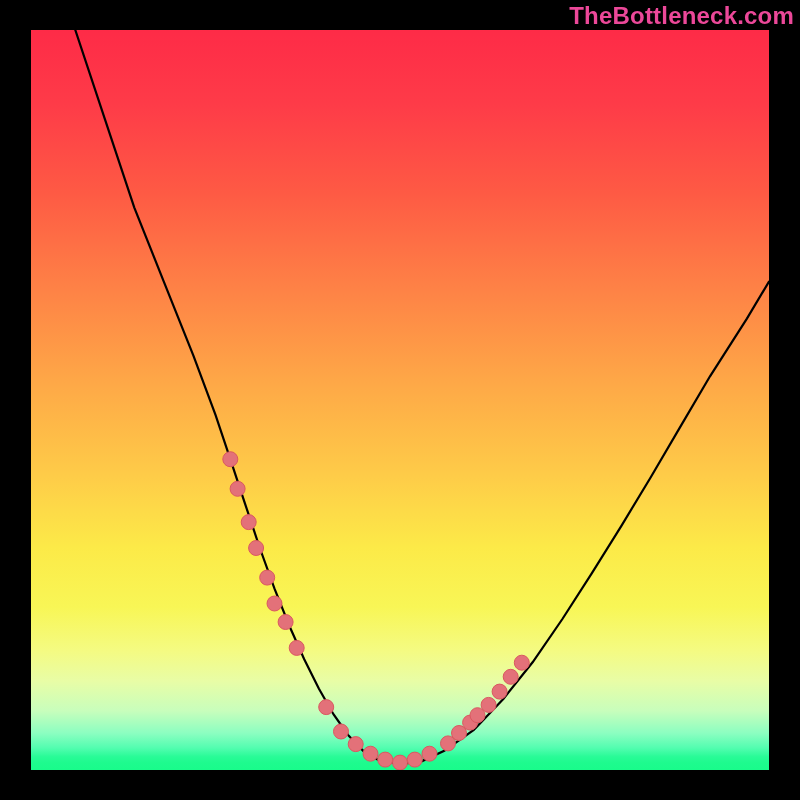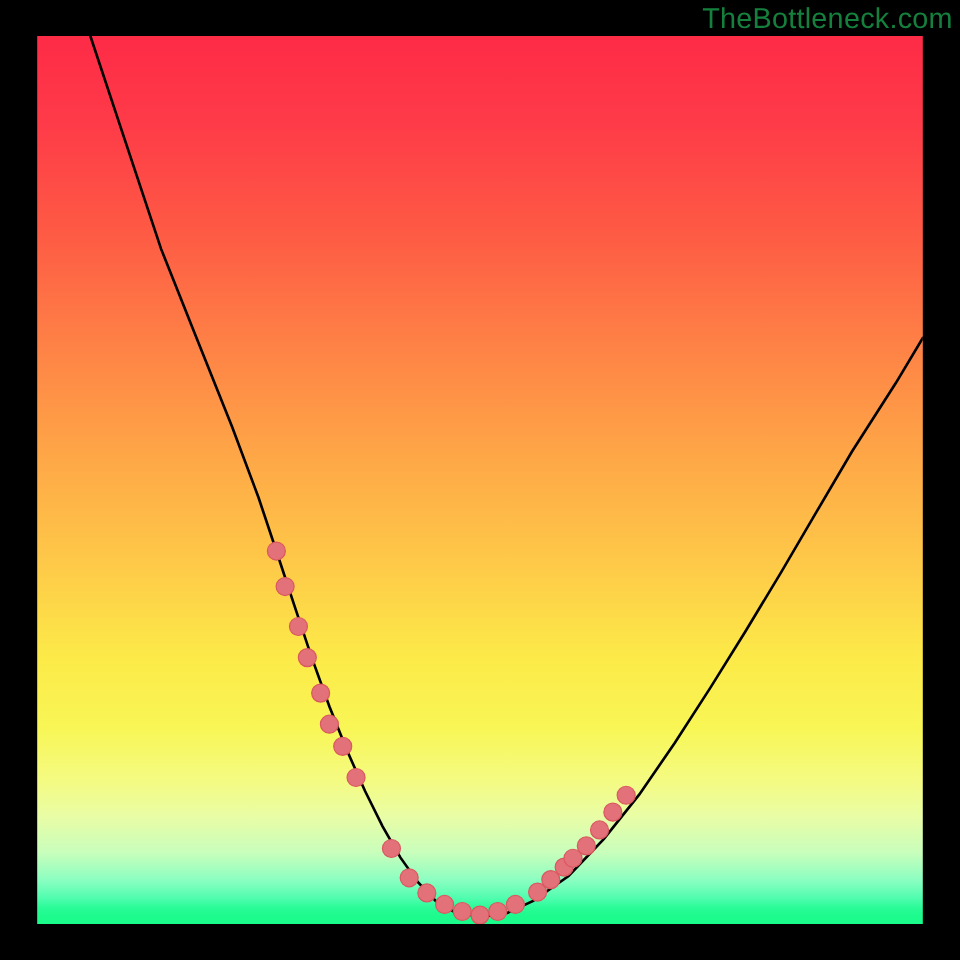--- a/index.html
+++ b/index.html
@@ -15,22 +15,22 @@
     position: relative;
     width: 800px;
     height: 800px;
     background: #000;
   }
   .watermark {
     position: absolute;
     top: 2px;
     right: 6px;
     font-size: 24px;
-    font-weight: 400;
-    color: #15803d;
+    font-weight: 700;
+    color: #ec4899;
     letter-spacing: 0.2px;
     z-index: 20;
   }
   .plot {
     position: absolute;
     left: 31px;
     top: 30px;
     width: 738px;
     height: 740px;
     

